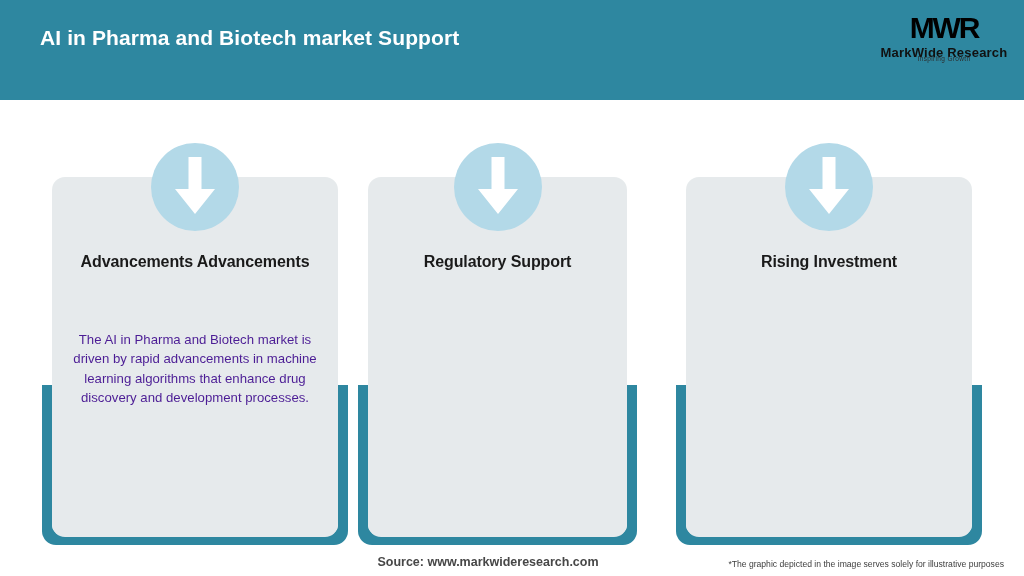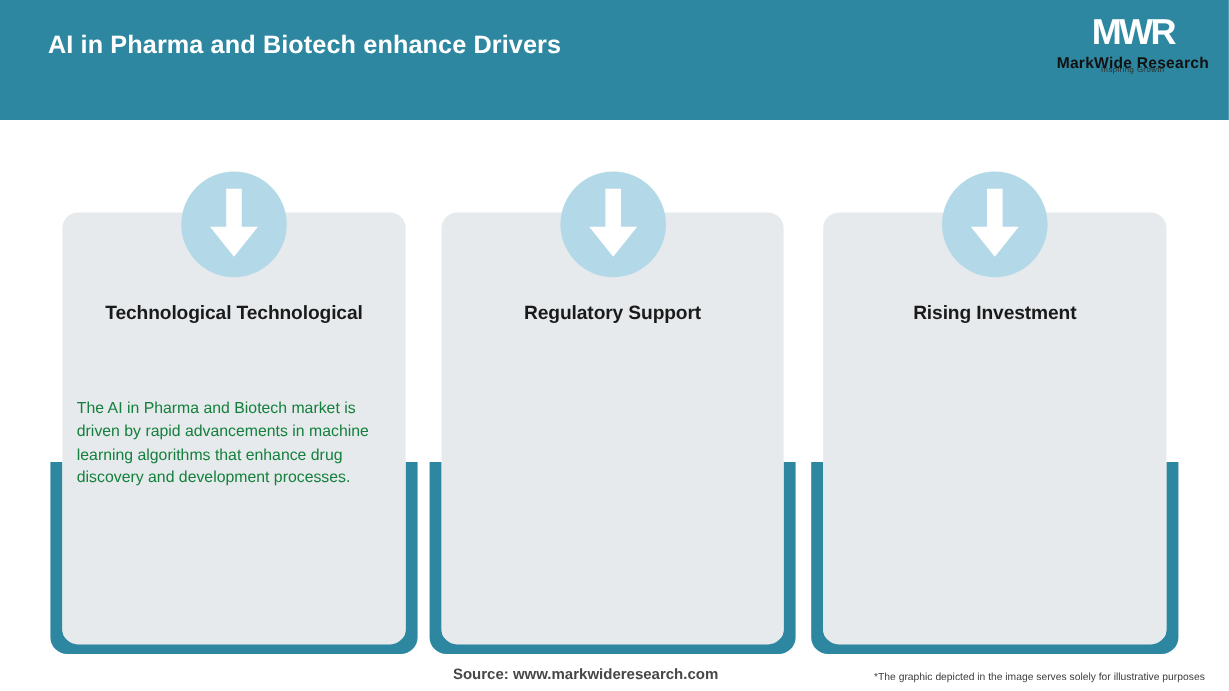--- a/index.html
+++ b/index.html
@@ -19,37 +19,37 @@
   .header-title {
     position:absolute; left:40px; top:26px;
     font-size:21px; font-weight:bold; color:#ffffff;
     letter-spacing:.1px; white-space:nowrap;
   }
 
   
   .logo { position:absolute; right:22px; top:12px; width:116px; height:56px; }
   .logo-mark {
     position:absolute; left:50%; top:0; transform:translateX(-50%);
-    font-size:30px; font-weight:bold; color:#ffffff;
+    font-size:30px; font-weight:bold; color:#000000;
     letter-spacing:-2.2px; line-height:32px; font-family:"Liberation Sans", sans-serif;
   }
   .logo-name {
     position:absolute; left:50%; top:33px; transform:translateX(-50%);
     font-size:13px; font-weight:bold; color:#111111; white-space:nowrap;
     letter-spacing:.2px;
   }
   .logo-tag {
     position:absolute; left:50%; top:43px; transform:translateX(-50%);
     font-size:6.5px; color:#2c2c2c; white-space:nowrap; letter-spacing:.35px;
   }
 
   
   .card-wrap { position:absolute; top:0; width:286px; height:576px; }
   .card-wrap.c0 { left:52px; }
-  .card-wrap.c1 { left:368px; width:285px; }
+  .card-wrap.c1 { left:368px; width:259px; }
   .card-wrap.c2 { left:686px; width:286px;border-radius:26px; }
 
   
   .bracket {
     position:absolute; left:-10px; top:385px;
     width:calc(100% + 20px); height:160px;
     background:#2e87a0;
     border-bottom-left-radius:14px;
     border-bottom-right-radius:14px;
   }
@@ -74,58 +74,58 @@
   .arrow-svg { position:absolute; left:50%; top:157px; transform:translateX(-50%); }
 
   .card-title {
     position:absolute; left:0; top:253px; width:100%;
     text-align:center;
     font-size:16px; font-weight:bold; color:#1a1a1a;
     letter-spacing:-.1px;
   }
   .card-body {
     position:absolute; left:12px; top:330px; width:calc(100% - 24px);
-    font-size:13.2px; line-height:19.4px; color:#15803d;
-    text-align:left;
+    font-size:13.2px; line-height:19.4px; color:#4c1d95;
+    text-align:center;
   }
 
   
   .source {
     position:absolute; left:0; top:555px; width:1024px;
     text-align:center; padding-right:48px;
     font-size:12.5px; font-weight:bold; color:#474747;
   }
   .disclaimer {
     position:absolute; right:20px; top:559px;
     font-size:8.6px; color:#3d3d3d; white-space:nowrap;margin-left:12px;
   }
 </style>
 </head>
 <body>
 
 <div class="header">
-  <div class="header-title">AI in Pharma and Biotech enhance Drivers</div>
+  <div class="header-title">AI in Pharma and Biotech market Support</div>
 
   <div class="logo">
     <div class="logo-mark">MWR</div>
     <div class="logo-name">MarkWide Research</div>
     <div class="logo-tag">Inspiring Growth</div>
   </div>
 </div>
 
 <div class="card-wrap c0">
   <div class="bracket">
     <div class="bracket-inner"></div>
   </div>
   <div class="card"></div>
   <div class="circle"></div>
   <svg class="arrow-svg" width="42" height="58" viewBox="0 0 42 58">
     <path d="M14.5 0 H27.5 V32 H41 L21 57 L1 32 H14.5 Z" fill="#ffffff"></path>
   </svg>
-  <div class="card-title">Technological Technological</div>
+  <div class="card-title">Advancements Advancements</div>
   <div class="card-body">The AI in Pharma and Biotech market is driven by rapid advancements in machine learning algorithms that enhance drug discovery and development processes.</div>
 </div>
 
 <div class="card-wrap c1">
   <div class="bracket">
     <div class="bracket-inner"></div>
   </div>
   <div class="card"></div>
   <div class="circle"></div>
   <svg class="arrow-svg" width="42" height="58" viewBox="0 0 42 58">

